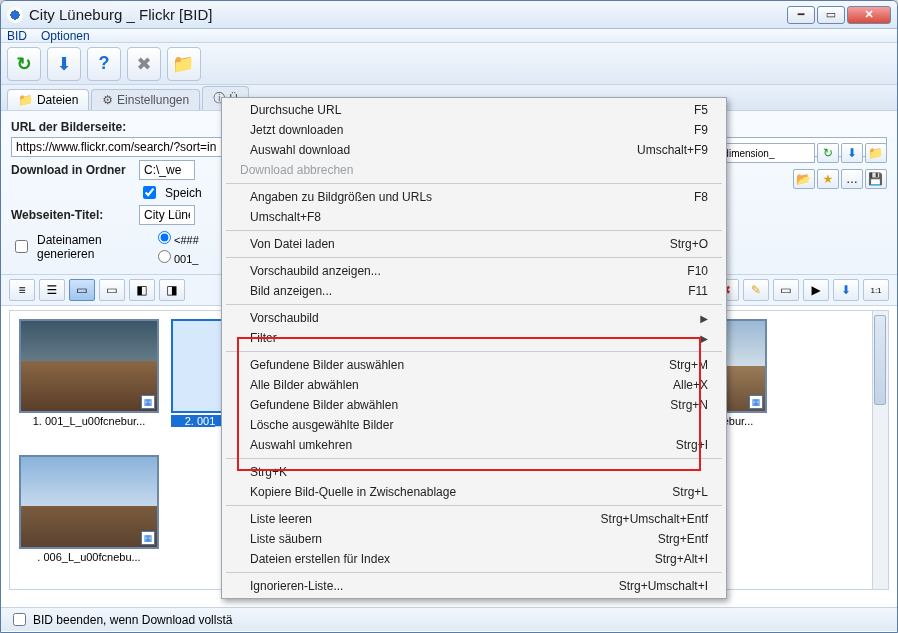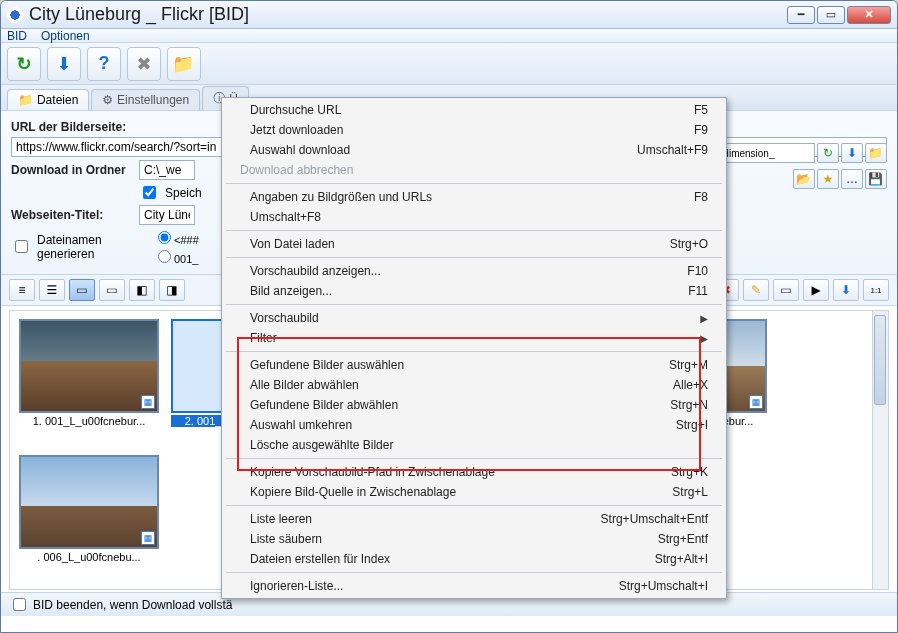--- a/index.html
+++ b/index.html
@@ -1,20 +1,20 @@
 <!DOCTYPE html>
 <html><head>
 <meta charset="utf-8">
 <style>
   * { box-sizing: border-box; font-family: "Segoe UI", Tahoma, sans-serif; }
   body { margin: 0; background: #d0d0d0; width: 898px; height: 633px; overflow: hidden; font-size: 12px; }
   .window { width: 898px; height: 633px; background: #fff; border: 1px solid #5a7aa7; border-radius: 6px 6px 0 0; overflow: hidden; position: relative; }
   .titlebar { height: 28px; background: linear-gradient(#f4f8fd,#dbe8f7); display: flex; align-items: center; padding: 0 6px; border-bottom: 1px solid #a9bdd4; }
   .titlebar .app-icon { width: 16px; height: 16px; background: radial-gradient(circle,#2d6cd0 40%,#fff 42%); border-radius: 50%; margin-right: 6px; }
-  .titlebar .title { flex: 1; color: #1a1a1a; font-size: 18px; }
+  .titlebar .title { flex: 1; color: #1a1a1a; font-size: 15px; }
   .wbtns { display: flex; gap: 2px; }
   .wbtn { width: 28px; height: 18px; border: 1px solid #6b88aa; border-radius: 3px; background: linear-gradient(#fdfdfd,#e0e9f4); display: flex; align-items: center; justify-content: center; font-size: 11px; color: #333; }
   .wbtn.close { width: 44px; background: linear-gradient(#f5a0a0,#d84b3c); color: #fff; font-weight: bold; }
   .menubar { height: 14px; background: linear-gradient(#f7fbff,#e6eff9); display: flex; align-items: center; padding: 0 6px; gap: 14px; border-bottom: 1px solid #c6d4e4; color: #003a8a; }
   .toolbar { height: 42px; background: linear-gradient(#f2f7fd,#dfeaf6); display: flex; align-items: center; padding: 0 6px; gap: 6px; border-bottom: 1px solid #c6d4e4; }
   .tbtn { width: 34px; height: 34px; border: 1px solid #b6c6da; border-radius: 4px; background: linear-gradient(#fff,#e6eef8); display: flex; align-items: center; justify-content: center; font-size: 18px; }
   .tabrow { height: 26px; background: linear-gradient(#eaf1fa,#dae6f3); display: flex; align-items: flex-end; padding: 0 6px; gap: 2px; border-bottom: 1px solid #c6d4e4; }
   .tab { padding: 3px 10px; border: 1px solid #b6c6da; border-bottom: none; border-radius: 4px 4px 0 0; background: linear-gradient(#fff,#eaf1fa); display: flex; align-items: center; gap: 4px; font-size: 12px; }
   .tab.inactive { background: #e0e9f4; color: #555; }
   .formarea { padding: 6px 10px; background: linear-gradient(#f7fbff,#eef5fc); }
@@ -33,21 +33,21 @@
   .thumb { width: 142px; display: flex; flex-direction: column; align-items: center; }
   .thumb .img { width: 140px; height: 94px; border: 2px solid #6b88aa; position: relative; overflow:hidden; }
   .thumb.selected .img { border: 2px solid #1a6fd6; background:#d6e8fb; }
   .thumb .cap { font-size: 11px; text-align: center; margin-top: 2px; white-space: nowrap; overflow: hidden; text-overflow: ellipsis; width: 140px; }
   .thumb.selected .cap { background:#1a6fd6; color:#fff; }
   .badge { position: absolute; bottom: 2px; right: 2px; width: 14px; height: 14px; background: #fff; border: 1px solid #4a79b3; display: flex; align-items: center; justify-content: center; font-size: 9px; color: #1a6fd6; }
   .sky { background: linear-gradient(#8ab3dc 0%,#c6d9ec 55%,#7a5b3e 55%,#5b4330 100%); }
   .sky2 { background: linear-gradient(#3c5668 0%,#647b87 45%,#8a6643 45%,#5a3e2a 100%); }
   .sky3 { background: linear-gradient(#2d3e50 0%,#4a5b6c 50%,#3a2b1e 50%,#241a12 100%); }
   .sky4 { background: linear-gradient(#9bb8d4 0%,#d0dde8 50%,#9a7b58 50%,#6a4f36 100%); }
-  .footer { position: absolute; bottom: 16px; left: 0; right: 0; height: 24px; background: linear-gradient(#f2f7fd,#dfeaf6); border-top: 1px solid #c6d4e4; display: flex; align-items: center; padding: 0 8px; font-size: 12px; gap: 4px; }
+  .footer { position: absolute; bottom: 1px; left: 0; right: 0; height: 24px; background: linear-gradient(#f2f7fd,#dfeaf6); border-top: 1px solid #c6d4e4; display: flex; align-items: center; padding: 0 8px; font-size: 12px; gap: 4px; }
   
   .ctxmenu { position: absolute; left: 220px; top: 96px; width: 506px; background: #f4f4f4; border: 1px solid #9aa6b4; box-shadow: 2px 3px 6px rgba(0,0,0,.35); z-index: 50; padding: 2px 0; }
   .ctxitem { display: flex; justify-content: space-between; align-items: center; padding: 3px 18px 3px 28px; font-size: 12px; color: #222; position: relative; }
   .ctxitem.disabled { color: #9aa0a6; padding-left: 18px; }
   .ctxitem .arrow { font-size: 10px; color: #444; }
   .ctxsep { height: 1px; background: #c6ccd4; margin: 3px 4px; }
   .highlightbox { position: absolute; left: 236px; top: 336px; width: 464px; height: 134px; border: 2px solid #e02020; z-index: 60; pointer-events: none; }
   .scrollbar { position:absolute; right:0; top:0; bottom:0; width:16px; background:#eef1f5; border-left:1px solid #c6d4e4;}
   .scrollthumb{ position:absolute; right:2px; top:4px; width:12px; height:90px; background:linear-gradient(#dfe8f3,#c3d3e6); border:1px solid #9ab1cc; border-radius:2px;}
 </style>
@@ -255,30 +255,29 @@
       </div>
       <div class="ctxitem">
         <span>Alle Bilder abwählen</span>
         <span>Alle+X</span>
       </div>
       <div class="ctxitem">
         <span>Gefundene Bilder abwählen</span>
         <span>Strg+N</span>
       </div>
       <div class="ctxitem">
+        <span>Lösche ausgewählte Bilder</span>
+        <span></span>
+      </div>
+      <div class="ctxitem">
         <span>Auswahl umkehren</span>
         <span>Strg+I</span>
       </div>
-      <div class="ctxitem">
-        <span>Lösche ausgewählte Bilder</span>
-        <span></span>
-      </div>
-      <div class="ctxsep"></div>
-      <div class="ctxitem">
-        <span>Kopiere Vorschaubild-Pfad in Zwischenablage</span>
+      <div class="ctxsep"></div>
+      <div class="ctxitem">
         <span>Strg+K</span>
       </div>
       <div class="ctxitem">
         <span>Kopiere Bild-Quelle in Zwischenablage</span>
         <span>Strg+L</span>
       </div>
       <div class="ctxsep"></div>
       <div class="ctxitem">
         <span>Liste leeren</span>
         <span>Strg+Umschalt+Entf</span>

